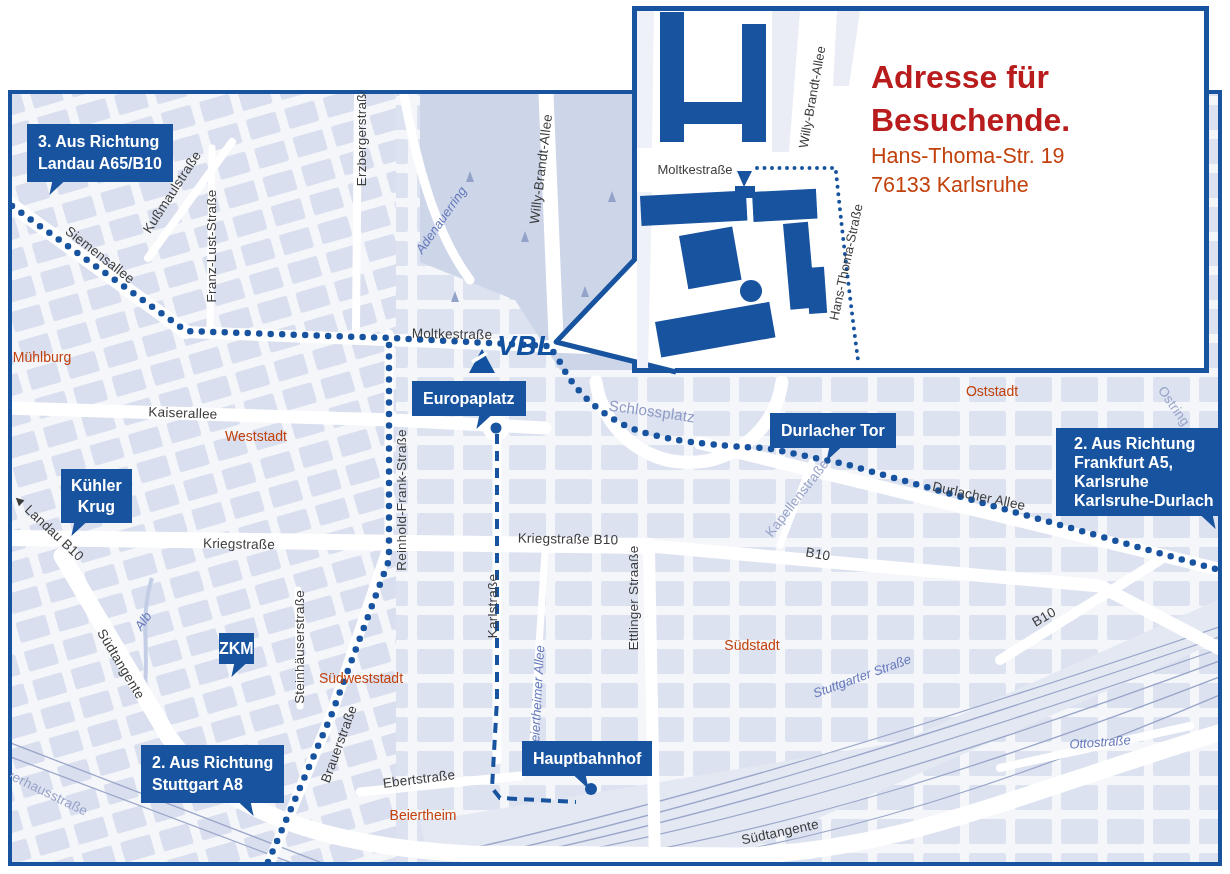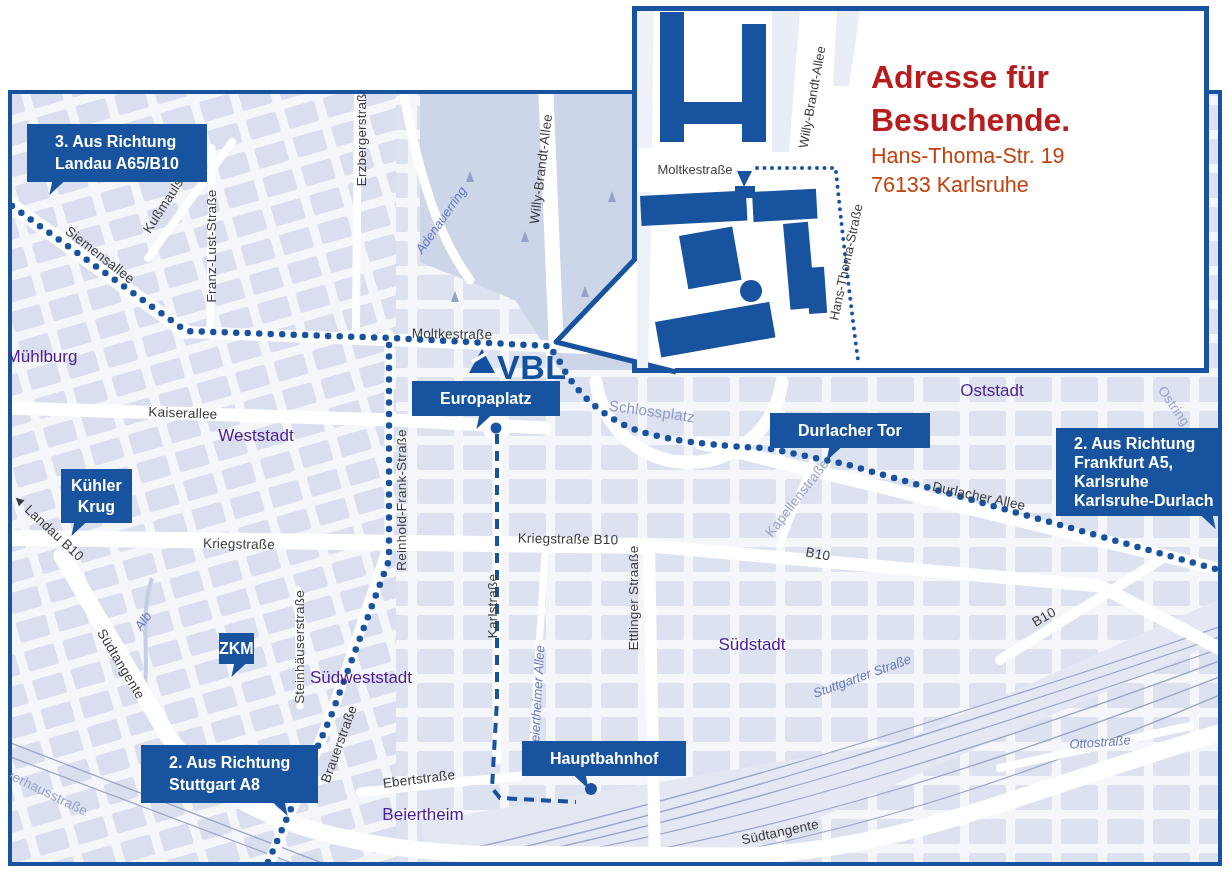--- a/index.html
+++ b/index.html
@@ -3,31 +3,31 @@
 <meta charset="utf-8">
 <style>
   :root{ --brand:#17539f; }
   html,body{margin:0;padding:0;background:#fff;}
   #stage{position:relative;width:1230px;height:874px;background:#fff;overflow:hidden;
          font-family:"Liberation Sans",sans-serif;}
   svg{position:absolute;left:0;top:0;pointer-events:none;}
   .lbl{position:absolute;transform:translate(-50%,-50%) rotate(var(--r,0deg));
        white-space:nowrap;pointer-events:none;}
   .st{font-size:13.5px;color:#3c3c3c;letter-spacing:.2px;}
-  .ar{font-size:17px;color:#4c1d95;}
+  .ar{font-size:14px;color:#c2410c;}
   .wt{font-size:13px;color:#6478ba;font-style:italic;}
   .co{position:absolute;background:var(--brand);color:#fff;font-weight:bold;
-      font-size:16px;line-height:21px;padding:7px 28px;white-space:nowrap;}
+      font-size:16px;line-height:21px;padding:7px 11px;white-space:nowrap;}
   .co .tl{position:absolute;bottom:-13px;width:0;height:0;
           border-top:15px solid var(--brand);}
   .tl.a{border-right:13px solid transparent;transform:skewX(-12deg);}
   .tl.b{border-left:13px solid transparent;transform:skewX(12deg);}
   #mlabels{position:absolute;inset:0;clip-path:inset(92px 10px 10px 10px);}
-  #vbl-logo{position:absolute;left:497px;top:348px;font-size:34px;font-weight:bold;
-            color:#11519f;letter-spacing:.5px;}
+  #vbl-logo{position:absolute;left:497px;top:330px;font-size:28px;font-weight:bold;
+            color:#11519f;letter-spacing:.5px;font-style:italic;}
   #inset-panel{position:absolute;left:632px;top:6px;width:577px;height:367px;
                background:#fff;border:5px solid var(--brand);box-sizing:border-box;}
   #inset-title{position:absolute;left:871px;top:28px;font-size:32px;line-height:43px;
                font-weight:bold;color:#b91c1c;margin-top:28px;}
   #inset-address{position:absolute;left:871px;top:142px;font-size:21.5px;
                  line-height:29px;color:#c2410c;}
   .ist{font-size:13px;color:#3d3d3d;}
 </style>
 </head>
 <body>

